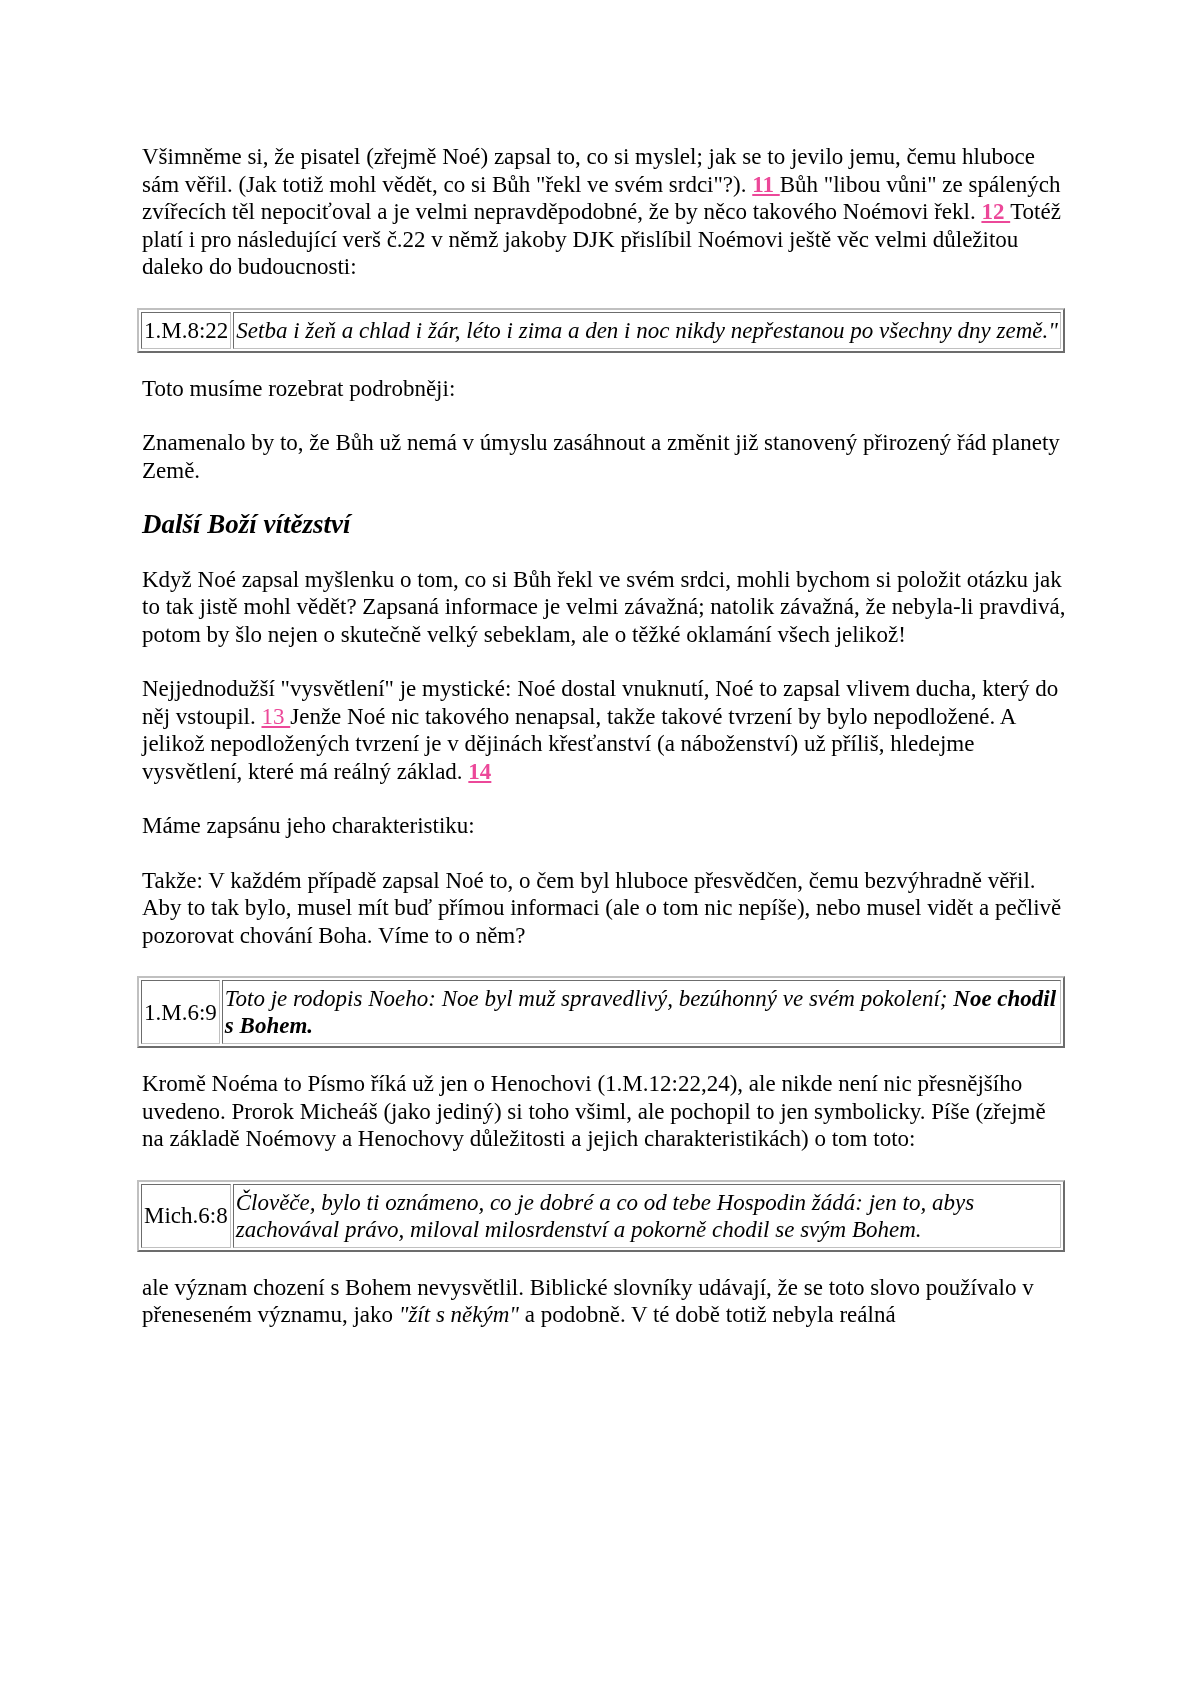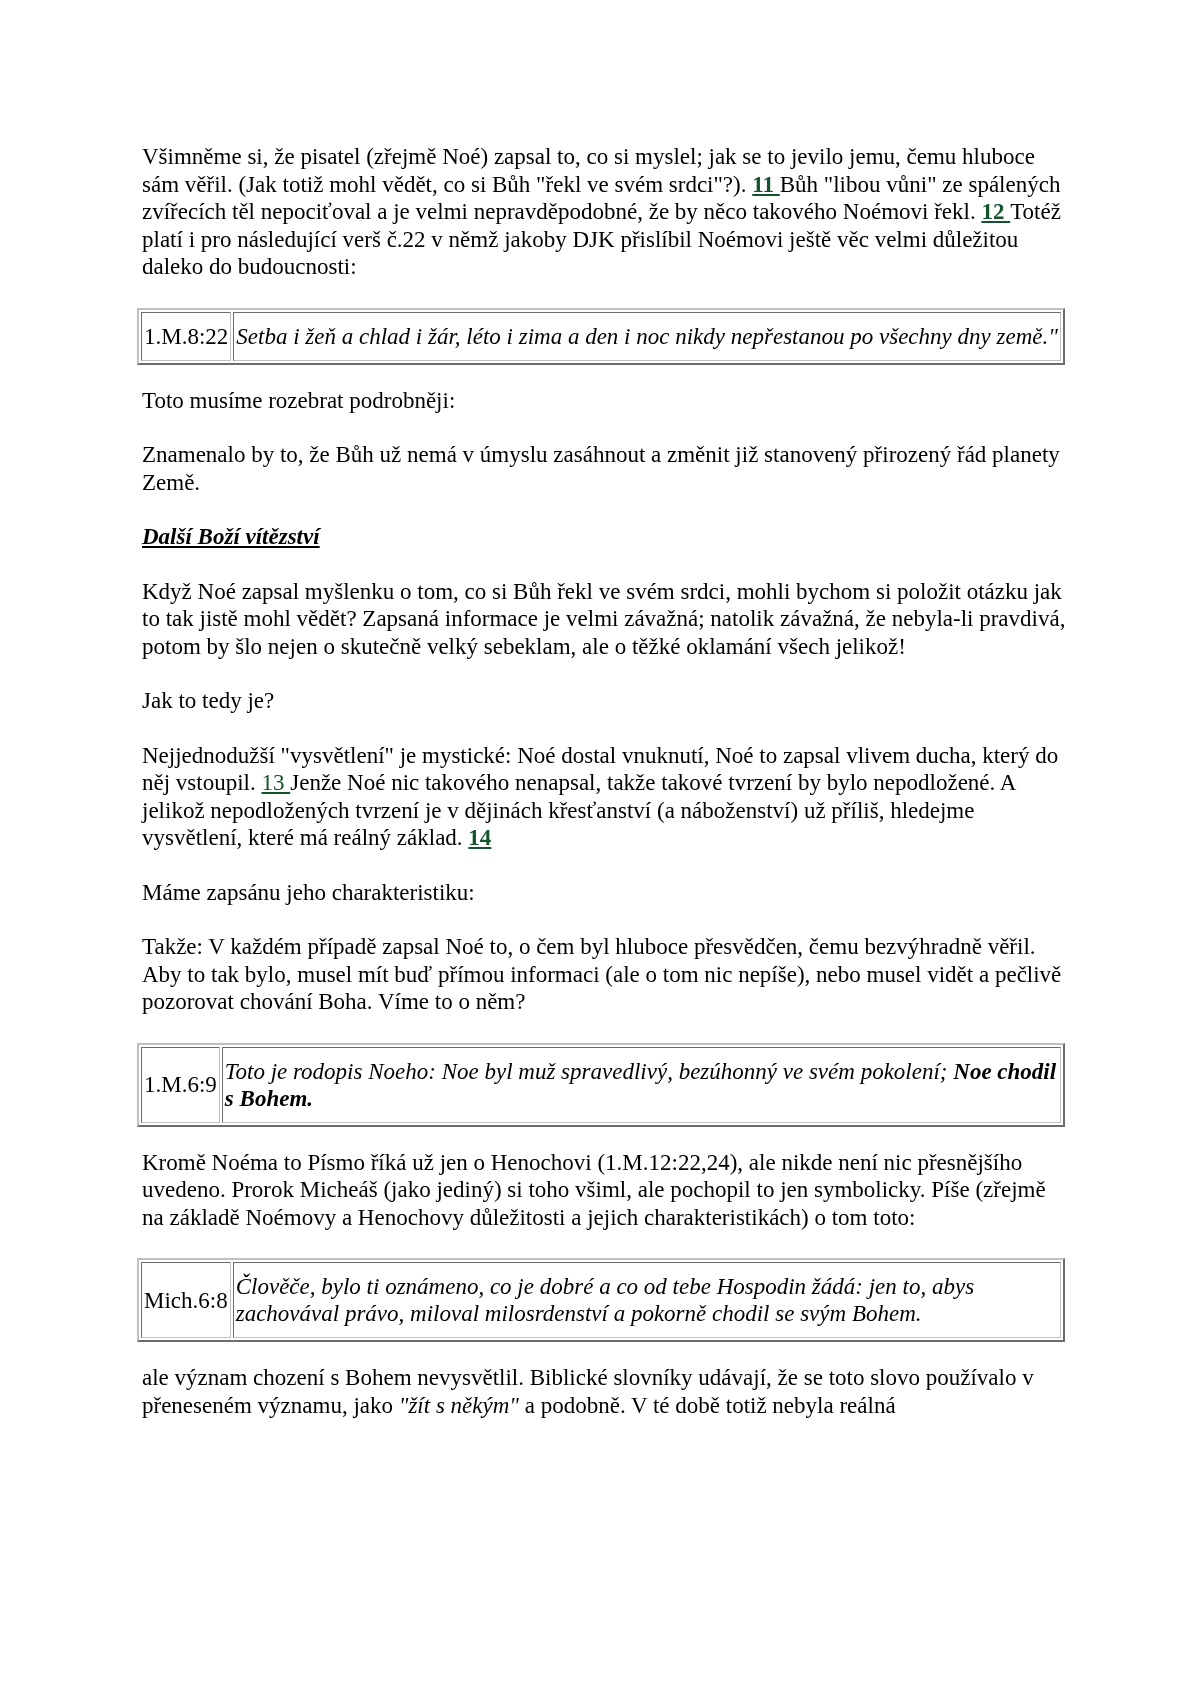--- a/index.html
+++ b/index.html
@@ -6,33 +6,32 @@
     body {
       width: 1190px; height: 1683px; position: relative; overflow: hidden;
       font-family: "Liberation Serif", "DejaVu Serif", serif;
       color: #000000;
     }
     .page {
       position: absolute; left: 142px; top: 143px; width: 925px;
       font-size: 23px; line-height: 27.5px;
     }
     p { margin: 0 0 27px 0; }
-    a.fn { color: #14532d; text-decoration: underline; }
+    a.fn { color: #ec4899; text-decoration: underline; }
     a.fn.bold { font-weight: bold; }
     h3.subhead {
-      margin: 0 0 27px 0; font-size: 23px; font-weight: bold; font-style: italic;
+      margin: 0 0 27px 0; font-size: 27px; font-weight: bold; font-style: italic;
       line-height: 27.5px;
-      text-decoration: underline;
     }
     table.quote {
       border: 2px outset #c0c0c0; border-collapse: separate; border-spacing: 2px;
       width: 928px; margin: 0 0 22px -5px;
     }
     table.quote td {
-      border: 1px inset #c0c0c0; padding: 10px 2px; vertical-align: middle;
+      border: 1px inset #c0c0c0; padding: 4px 2px; vertical-align: middle;
       font-size: 23px; line-height: 27px;
     }
     td.ref { white-space: nowrap; }
     td.verse { font-style: italic; width: 100%; }
     .it { font-style: italic; }
     .b { font-weight: bold; }
   </style>
 </head>
 <body>
 
@@ -50,21 +49,20 @@
     </tr>
   </tbody>
     </table>
 
   <p>Toto musíme rozebrat podrobněji:</p>
   <p>Znamenalo by to, že Bůh už nemá v úmyslu zasáhnout a změnit již stanovený přirozený řád planety Země.</p>
 
   <h3 class="subhead">Další Boží vítězství</h3>
 
   <p>Když Noé zapsal myšlenku o tom, co si Bůh řekl ve svém srdci, mohli bychom si položit otázku jak to tak jistě mohl vědět? Zapsaná informace je velmi závažná; natolik závažná, že nebyla-li pravdivá, potom by šlo nejen o skutečně velký sebeklam, ale o těžké oklamání všech jelikož!</p>
-  <p>Jak to tedy je?</p>
 
   <p>
     <span>Nejjednodužší "vysvětlení" je mystické: Noé dostal vnuknutí, Noé to zapsal vlivem ducha, který do něj vstoupil. </span><a class="fn" href="#">13 </a><span>Jenže Noé nic takového nenapsal, takže takové tvrzení by bylo nepodložené. A jelikož nepodložených tvrzení je v dějinách křesťanství (a náboženství) už příliš, hledejme vysvětlení, které má reálný základ. </span><a class="fn bold" href="#">14</a>
   </p>
 
   <p>Máme zapsánu jeho charakteristiku:</p>
   <p>Takže: V každém případě zapsal Noé to, o čem byl hluboce přesvědčen, čemu bezvýhradně věřil. Aby to tak bylo, musel mít buď přímou informaci (ale o tom nic nepíše), nebo musel vidět a pečlivě pozorovat chování Boha. Víme to o něm?</p>
 
   <table class="quote">
     <tbody>

